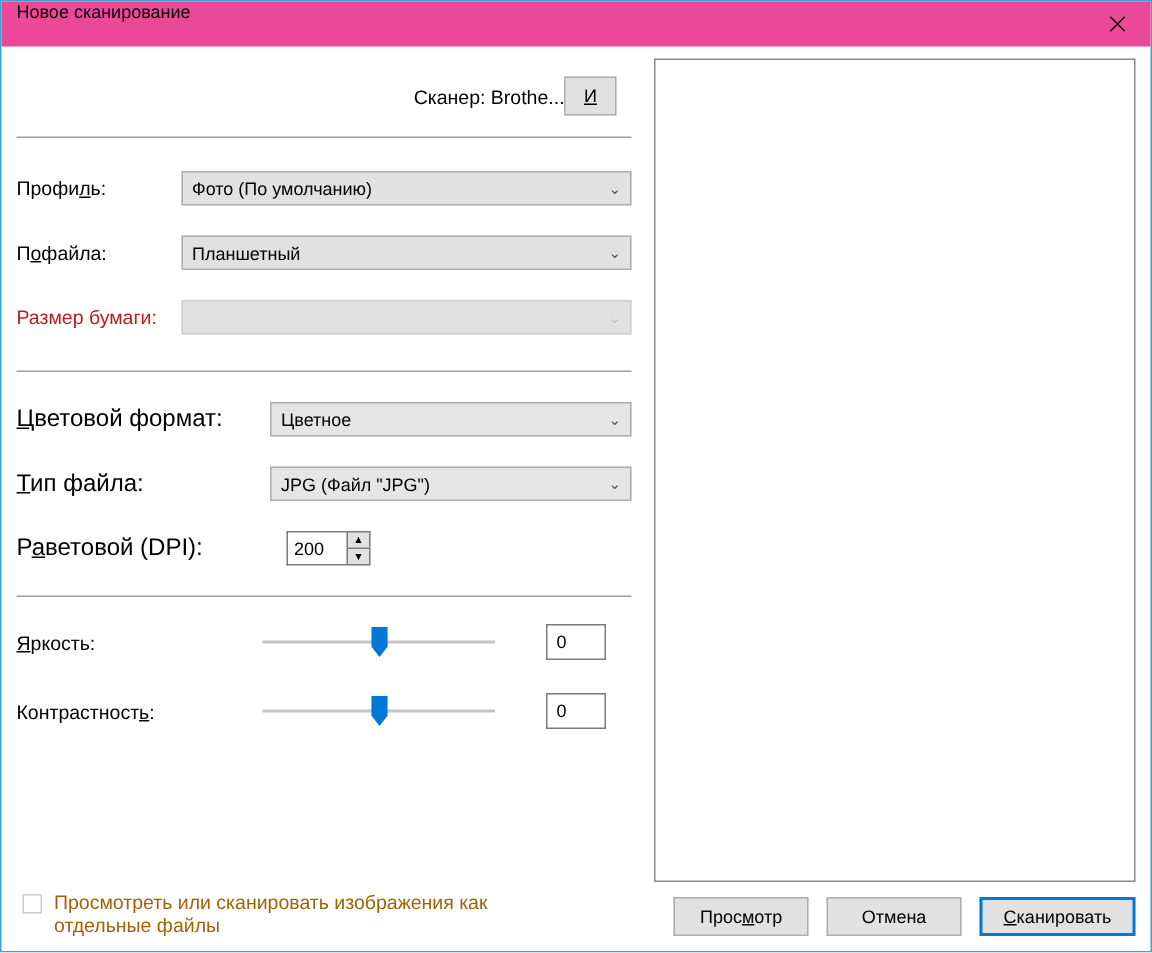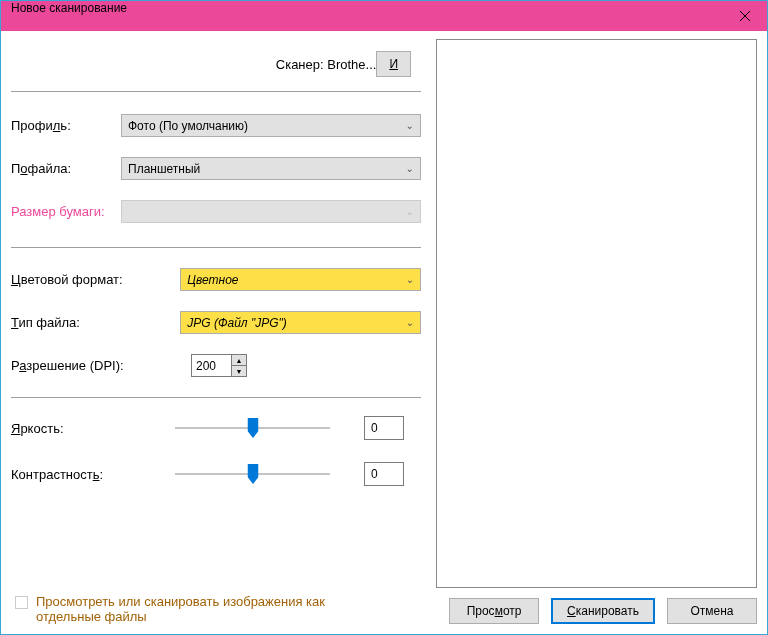--- a/index.html
+++ b/index.html
@@ -14,25 +14,25 @@
 .right { flex: 1; padding: 8px 10px 10px 5px; display: flex; flex-direction: column; }
 .preview { flex: 1; border: 1px solid #888; background: #fff; }
 .scanner-row { display: flex; align-items: center; justify-content: flex-end; padding-right: 10px; }
 .scanner-label { font-size: 13px; color: #000; }
 .change-btn { height: 26px; padding: 0 12px; background: #e1e1e1; border: 1px solid #adadad; cursor: pointer; font-size: 12px; }
 .hr { border: none; border-top: 1px solid #a0a0a0; margin: 14px 0 22px 0; }
 .hr2 { border: none; border-top: 1px solid #a0a0a0; margin: 12px 0 20px 0; }
 .hr3 { border: none; border-top: 1px solid #a0a0a0; margin: 8px 0 18px 0; }
 .form-row { display: flex; align-items: center; margin-bottom: 20px; }
 .form-label { width: 110px; font-size: 13px; color: #000; }
-.form-label2 { width: 180px; font-size: 13px; color: #000; }
-.form-label-disabled { width: 110px; font-size: 13px; color: #ec4899; }
+.form-label2 { width: 180px; font-size: 16px; color: #000; }
+.form-label-disabled { width: 110px; font-size: 13px; color: #b91c1c; }
 .select { flex: 1; max-width: 300px; height: 23px; background: #e1e1e1; border: 1px solid #adadad; display: flex; align-items: center; justify-content: space-between; padding: 0 6px 0 6px; font-size: 12px; cursor: pointer; gap: 39px; }
 .select-disabled { flex: 1; max-width: 300px; height: 23px; background: #e1e1e1; border: 1px solid #cccccc; display: flex; align-items: center; justify-content: space-between; padding: 0 6px; color: #a0a0a0; }
-.select2 { width: 255px; height: 23px; background: #fde047; border: 1px solid #adadad; display: flex; align-items: center; justify-content: space-between; padding: 0 6px; font-size: 12px; cursor: pointer; font-style: italic; }
+.select2 { width: 255px; height: 23px; background: #e5e5e5; border: 1px solid #adadad; display: flex; align-items: center; justify-content: space-between; padding: 0 6px; font-size: 12px; cursor: pointer; }
 .chev { font-size: 10px; color: #555; }
 .chev-disabled { font-size: 10px; color: #bbb; }
 .spinner-wrap { display: flex; width: 56px; }
 .spinner-input { width: 40px; height: 23px; border: 1px solid #7a7a7a; border-right: none; padding: 0 4px; font-size: 12px; }
 .spinner-btns { width: 16px; display: flex; flex-direction: column; }
 .spinner-btn { flex: 1; background: #e1e1e1; border: 1px solid #7a7a7a; display: flex; align-items: center; justify-content: center; font-size: 7px; cursor: pointer; }
 .spinner-btn:first-child { border-bottom: none; }
 .slider-row { display: flex; align-items: center; margin-bottom: 22px; gap: 24px; }
 .slider-label { width: 140px; font-size: 13px; }
 .slider { position: relative; width: 155px; height: 20px; margin-right: 10px; }
@@ -103,21 +103,21 @@
 
       <div class="form-row">
         <div class="form-label2"><span class="u">Т</span><span>ип файла:</span></div>
         <div class="select2">
           <span>JPG (Файл "JPG")</span>
           <span class="chev">⌄</span>
         </div>
       </div>
 
       <div class="form-row" style="margin-bottom:12px;">
-        <div class="form-label2"><span>Р</span><span class="u">а</span><span>зрешение (DPI):</span></div>
+        <div class="form-label2"><span>Р</span><span class="u">а</span><span>ветовой (DPI):</span></div>
         <div class="spinner-wrap">
           <input class="spinner-input" value="200" style="">
           <div class="spinner-btns">
             <div class="spinner-btn">▲</div>
             <div class="spinner-btn">▼</div>
           </div>
         </div>
       </div>
 
       <hr class="hr3">
@@ -153,18 +153,18 @@
       <div class="checkbox-row">
         <div class="checkbox"></div>
         <div style="max-width:300px;">Просмотреть или сканировать изображения как отдельные файлы</div>
       </div>
     </div>
 
     <div class="right">
       <div class="preview"></div>
       <div class="footer">
         <button class="btn"><span>Прос</span><span class="u">м</span><span>отр</span></button>
+        <button class="btn">Отмена</button>
         <button class="btn default"><span class="u">С</span><span>канировать</span></button>
-        <button class="btn">Отмена</button>
       </div>
     </div>
   </div>
 </div>
 
 </body></html>

